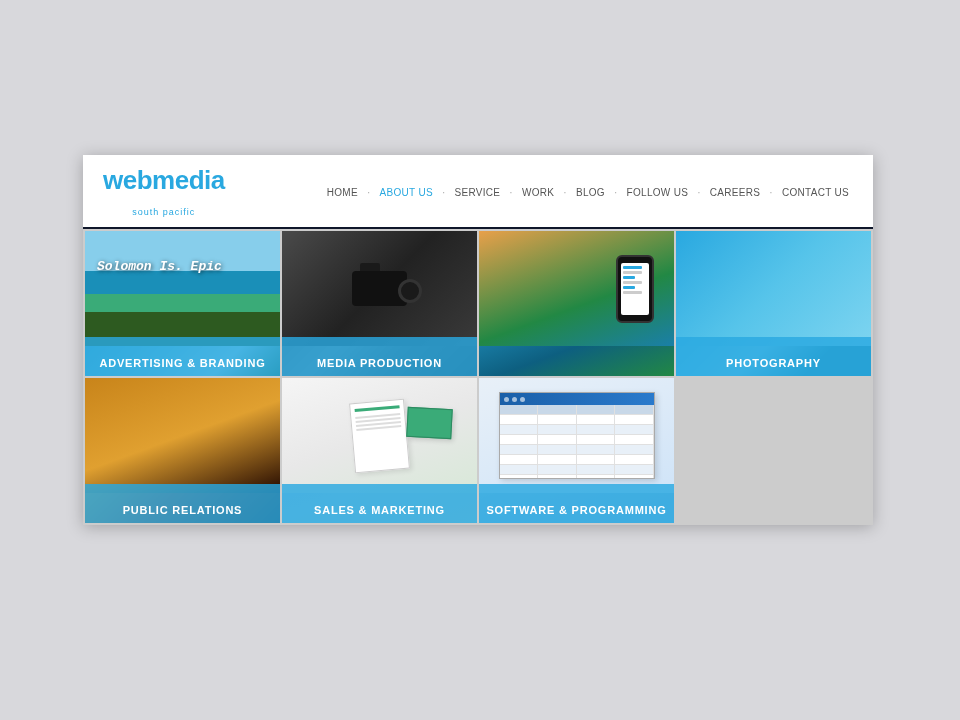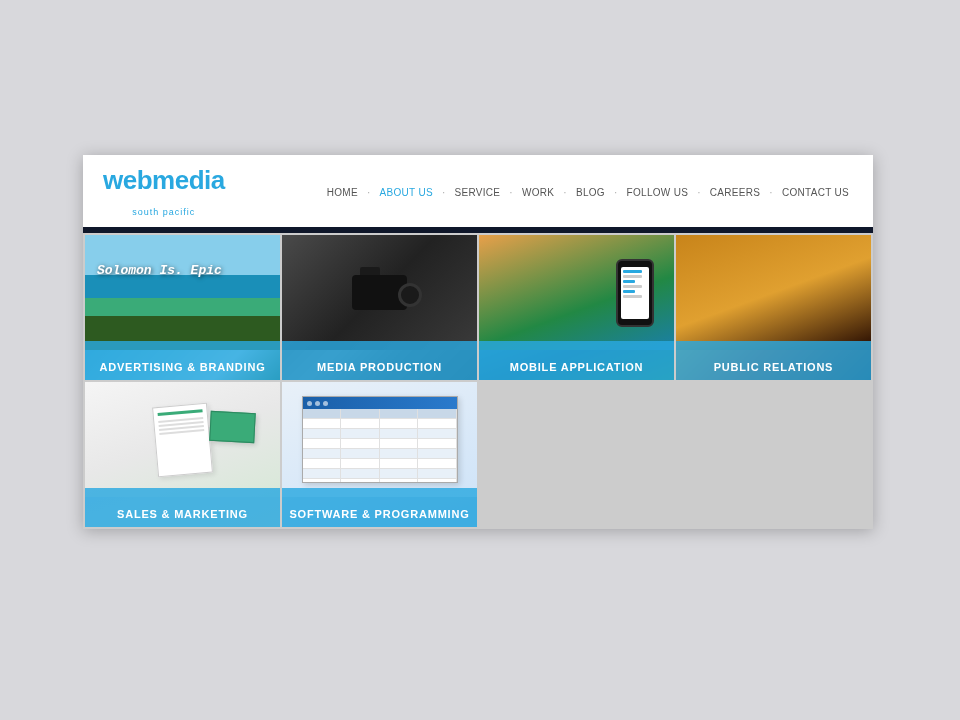--- a/index.html
+++ b/index.html
@@ -20,21 +20,21 @@
       box-shadow: 0 2px 15px rgba(0,0,0,0.25);
     }
 
     
     .header {
       display: flex;
       align-items: center;
       justify-content: space-between;
       padding: 12px 20px 10px 20px;
       background: #fff;
-      border-bottom: 6px solid #0f172a;
+      border-bottom: 2px solid #0f172a;
     }
 
     .logo-container {
       display: flex;
       flex-direction: column;
       line-height: 1;
     }
 
     .logo-webmedia {
       font-size: 26px;
@@ -462,23 +462,28 @@
               <div class="phone-line"></div>
               <div class="phone-line gray"></div>
               <div class="phone-line short"></div>
               <div class="phone-line gray"></div>
               <div class="phone-line short"></div>
               <div class="phone-line gray"></div>
             </div>
           </div>
         </div>
       </div>
-      <div class="tile-caption">Mobile Application</div>
-    </div>
-
+    </div>
+
+    <div class="service-tile tile-photography">
+      <div class="tile-bg">
+        <div class="scene"></div>
+      </div>
+      <div class="tile-caption">Photography</div>
+    </div>
 
     <div class="service-tile tile-pr">
       <div class="tile-bg">
         <div class="scene"></div>
       </div>
       <div class="tile-caption">Public Relations</div>
     </div>
 
     <div class="service-tile tile-sales">
       <div class="tile-bg">

